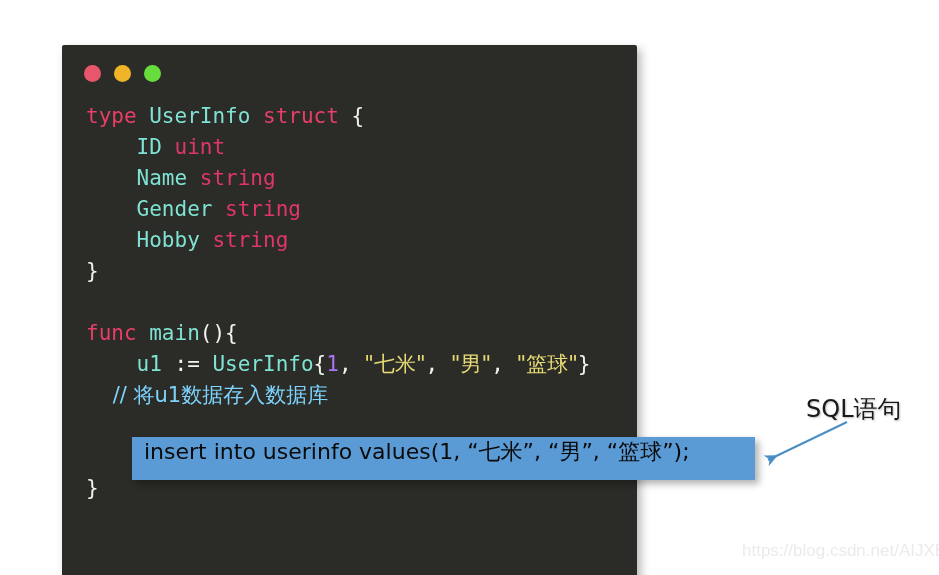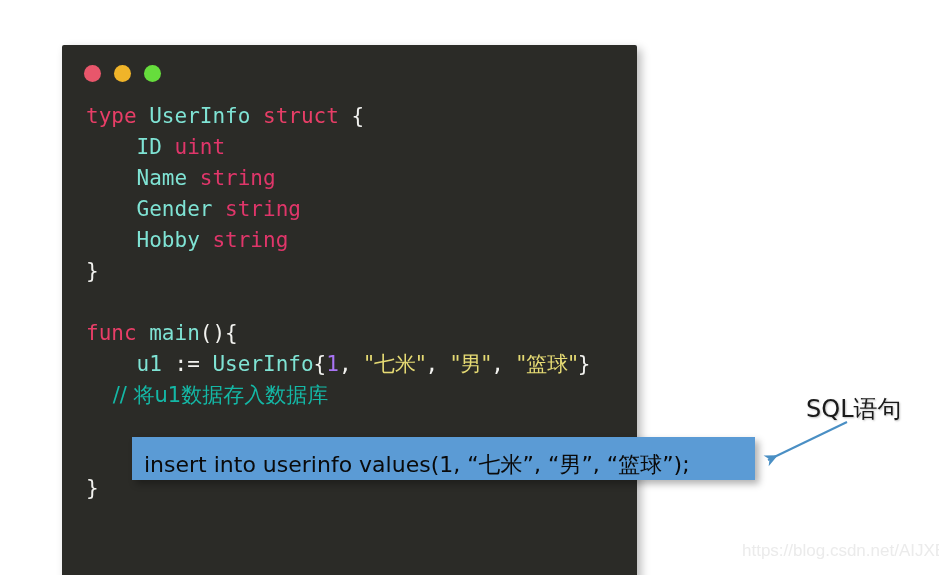--- a/index.html
+++ b/index.html
@@ -69,38 +69,38 @@
   }
   .code-line.blank { height: 31px; }
 
   
   .tok-kw      { color: #e83e67; }   
   .tok-type    { color: #e0366a; text-align: center; }   
   .tok-ident   { color: #7fe3d4; }   
   .tok-punc    { color: #f2f2ef; }   
   .tok-num     { color: #a974f5; }   
   .tok-str     { color: #e6db74; }   
-  .tok-comment { color: #14b8a6; }
+  .tok-comment { color: #7dd3fc; }
 
   .code-line .cjk,
   .tok-str .cjk {
     font-family: "DejaVu Sans", sans-serif;
   }
 
   
   .sql-box {
     position: absolute;
     left: 132px;
     top: 437px;
     width: 623px;
     height: 43px;
     background: #5b9bd5;
     box-shadow: 4px 4px 7px rgba(0,0,0,0.30);
     display: flex;
-    align-items: flex-end;
+    align-items: flex-start;
     box-sizing: border-box;
     padding-left: 12px;
   }
   .sql-text {
     color: #0a0a0a;
     font-family: "DejaVu Sans", sans-serif;
     font-size: 22px;
     white-space: pre;
     letter-spacing: 0px;
   }

